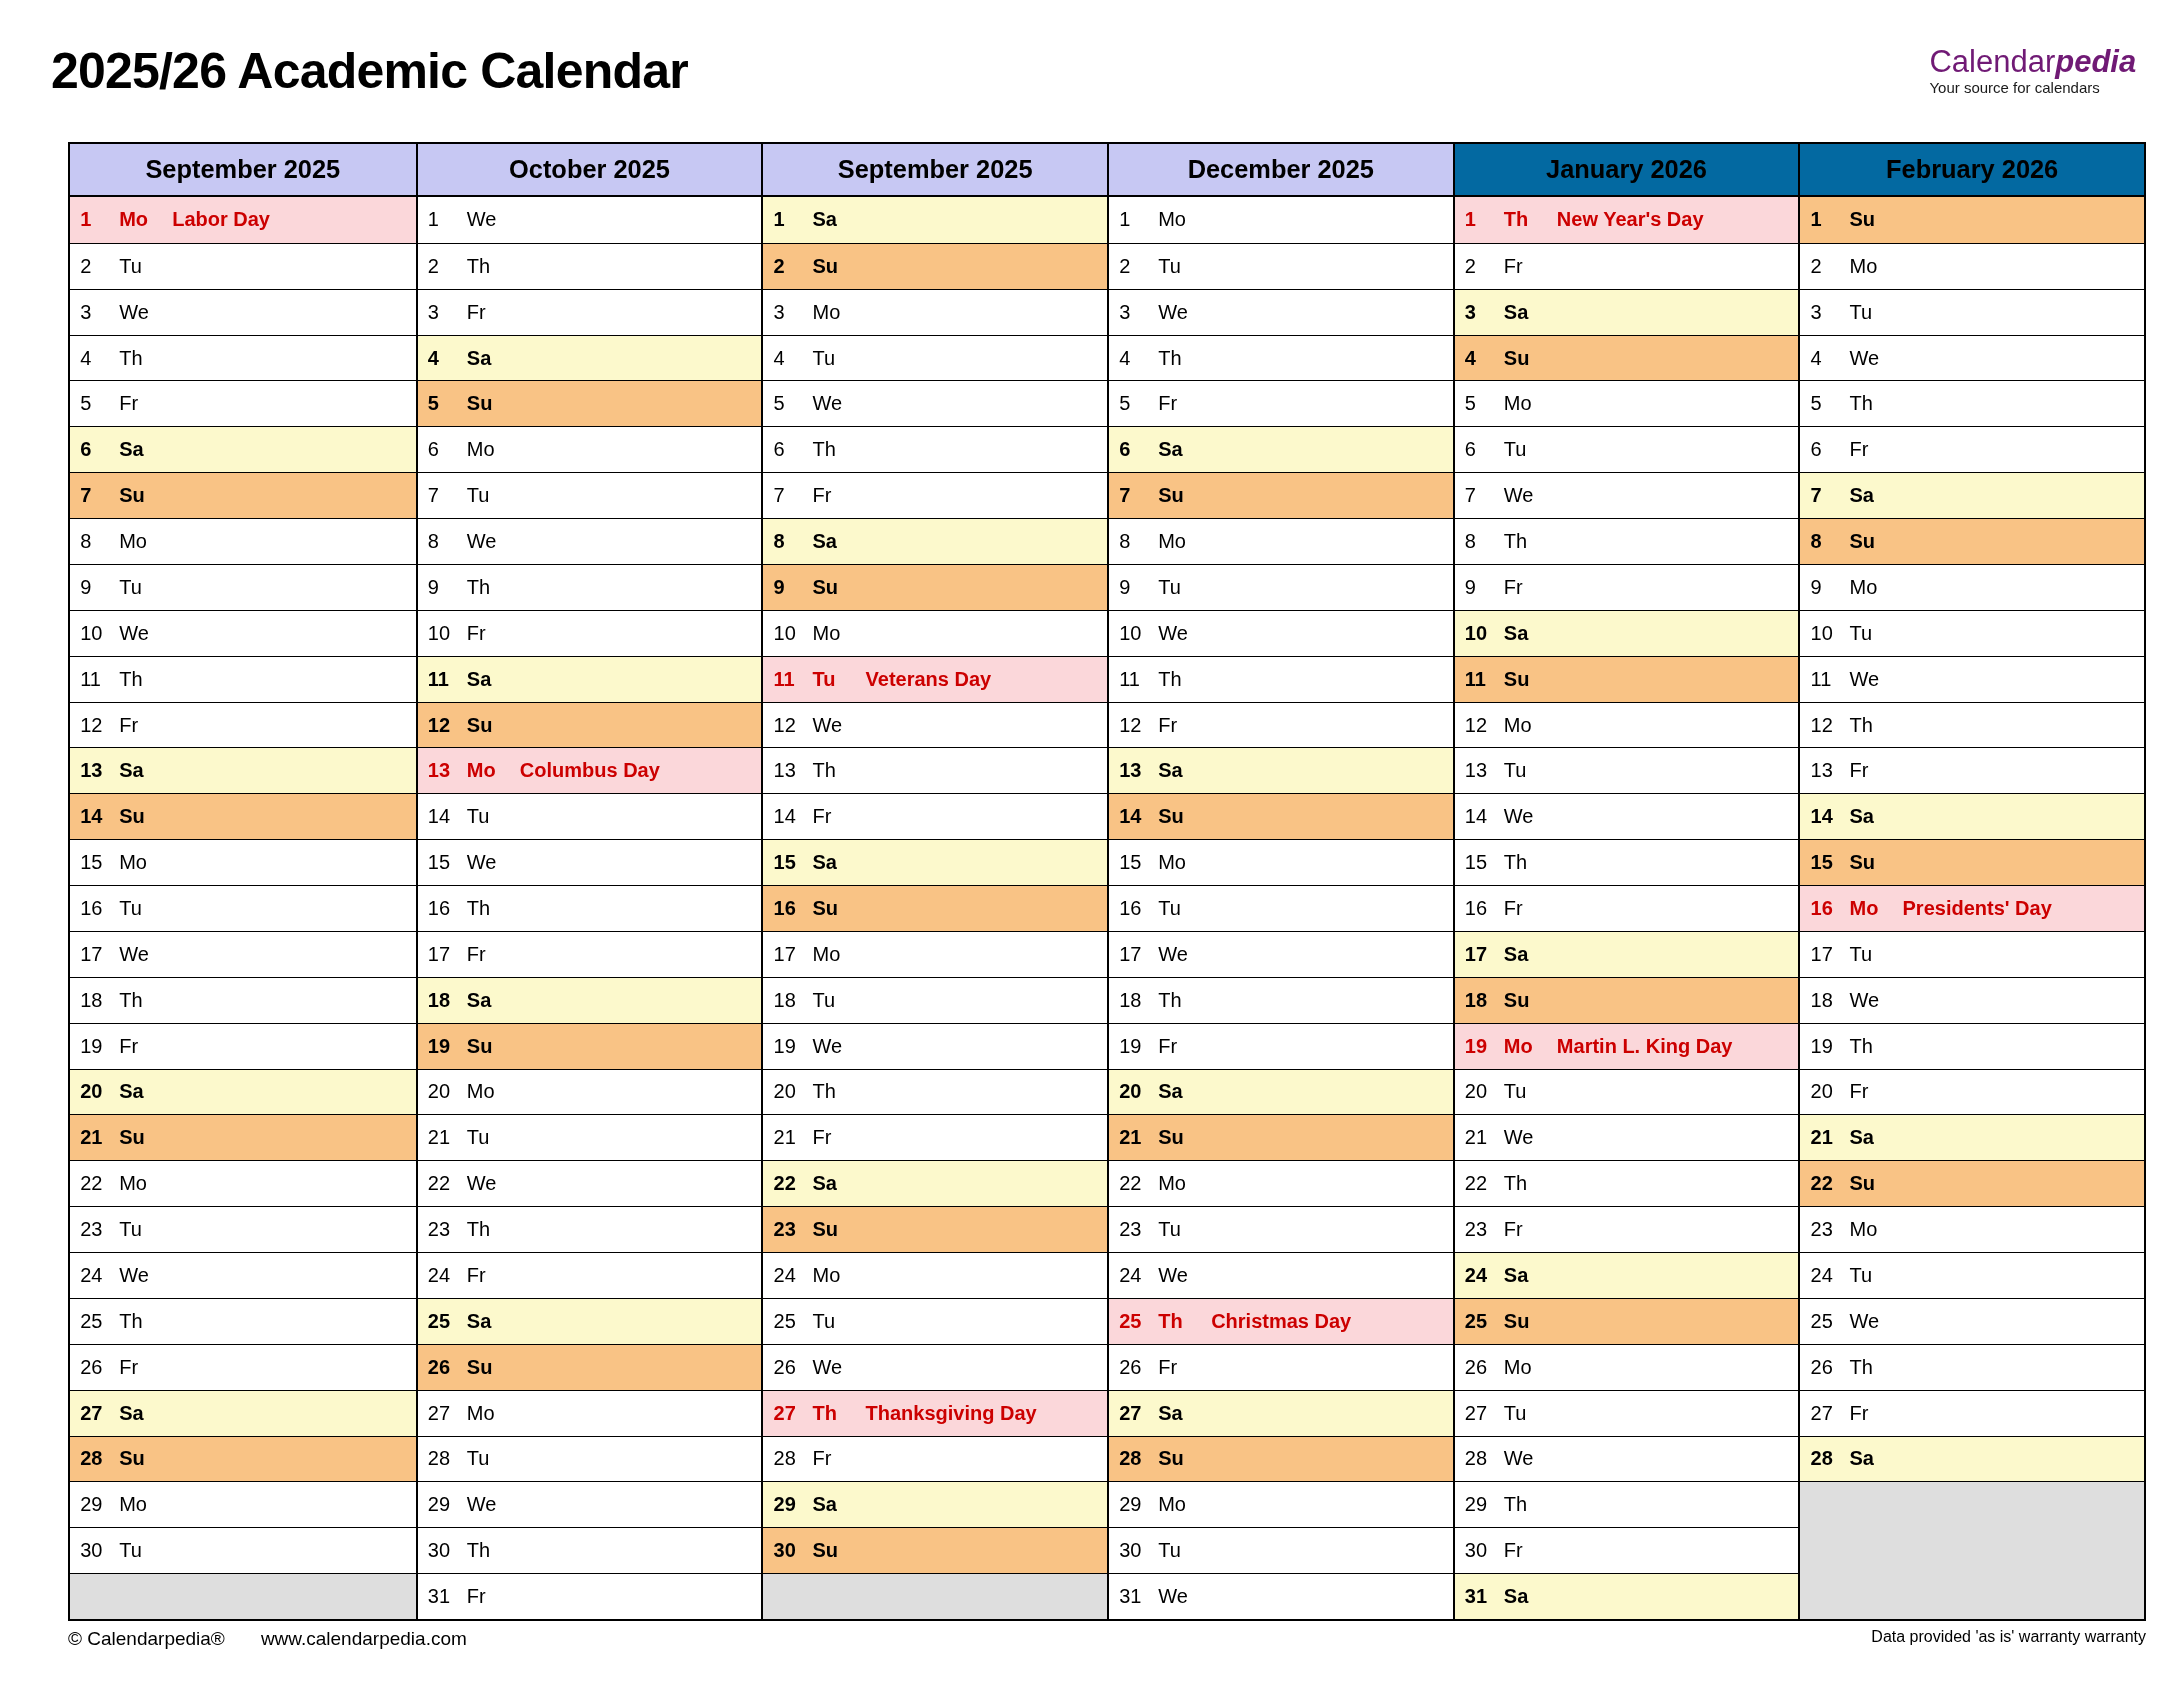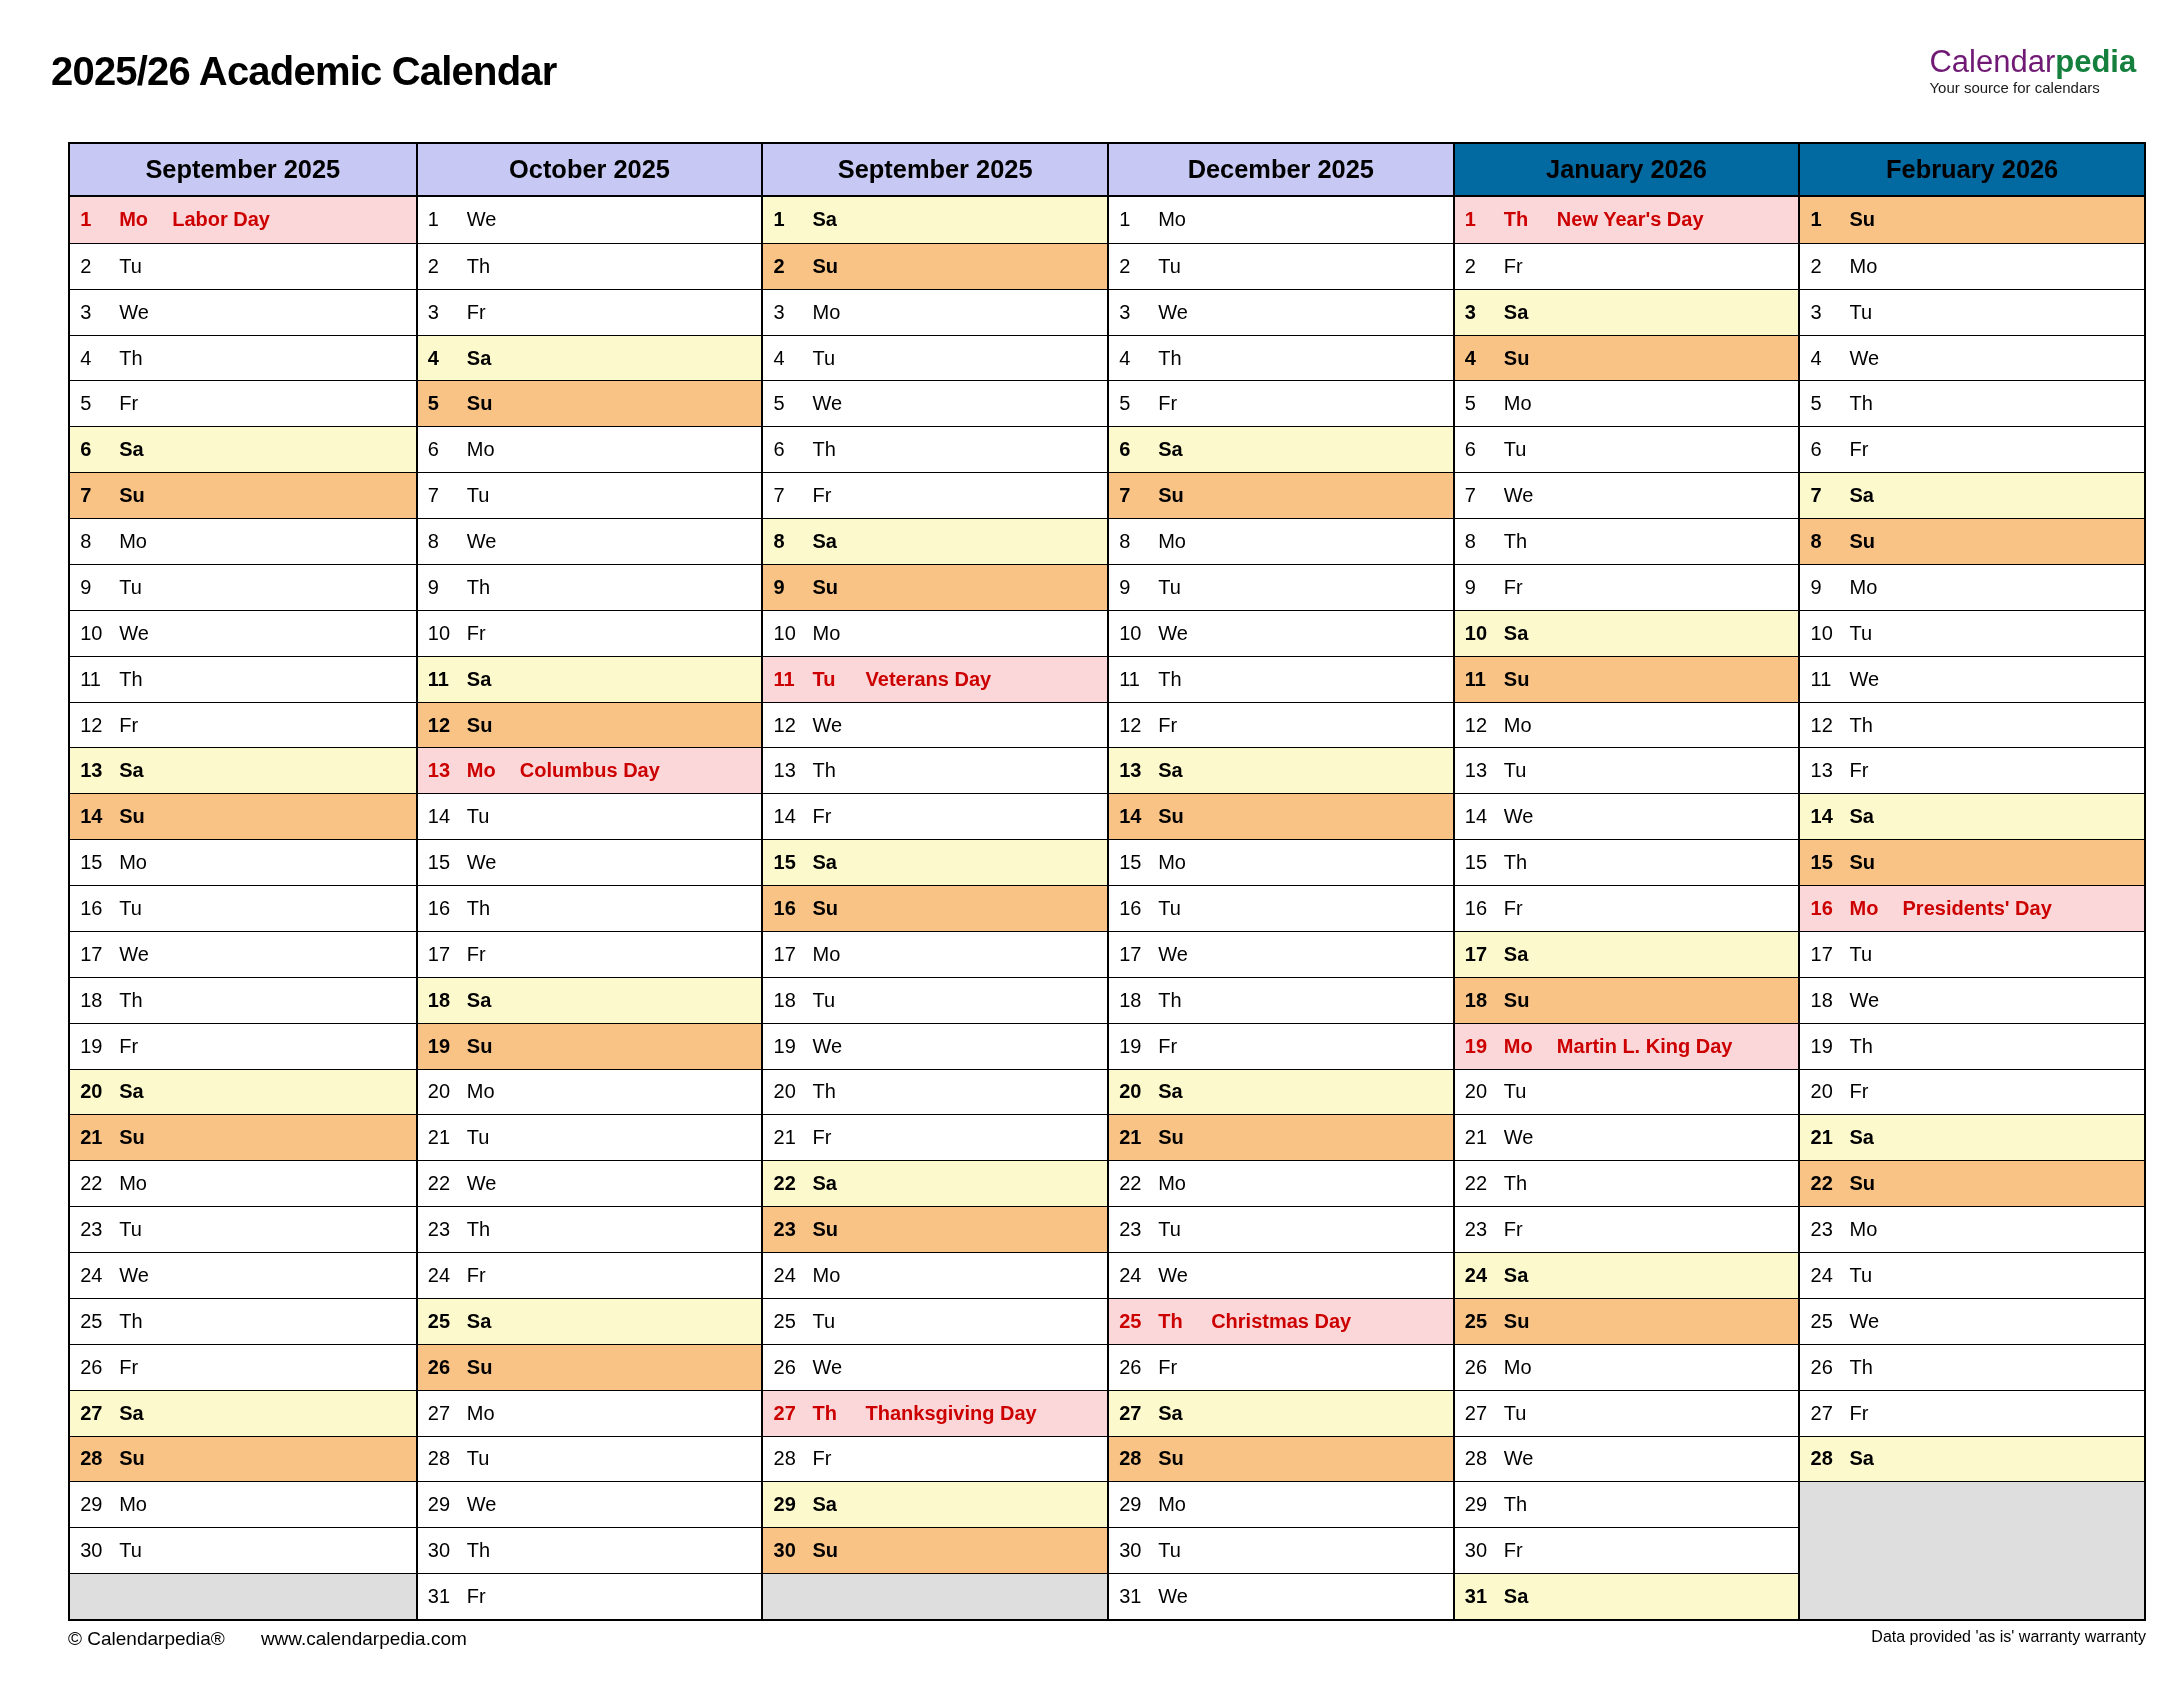--- a/index.html
+++ b/index.html
@@ -6,25 +6,25 @@
   html,body { margin:0; padding:0; }
   body {
     width:2170px; height:1702px; background:#ffffff;
     font-family:"Liberation Sans","DejaVu Sans",sans-serif; color:#000;
     overflow:hidden;
   }
   .topbar {
     height:142px; display:flex; justify-content:space-between; align-items:center;
     padding:0 27px 0 51px;
   }
-  .title { font-size:40px; font-weight:bold; letter-spacing:-0.8px; }
+  .title { font-size:50px; font-weight:bold; letter-spacing:-0.8px; }
   .logo { text-align:left; padding-right:6.8px; }
   .brand { font-size:31px; line-height:1.0; white-space:nowrap; }
   .brand-black { color:#701a75; }
-  .brand-red { color:#15803d; font-weight:bold; }
+  .brand-red { color:#701a75; font-weight:bold; font-style:italic; }
   .tagline { font-size:15px; color:#1a1a1a; margin-top:1.7px; }
 
   .calendar {
     margin-left:68px; width:2078px; border:2.5px solid #000;
     display:grid; grid-template-columns:repeat(6,1fr); background:#fff;
   }
   .month { display:grid; grid-template-rows:53px repeat(31,1fr); height:1475px; border-left:2.5px solid #000; }
   .month:first-child { border-left:none; }
   .mh {
     display:flex; align-items:center; justify-content:center;

